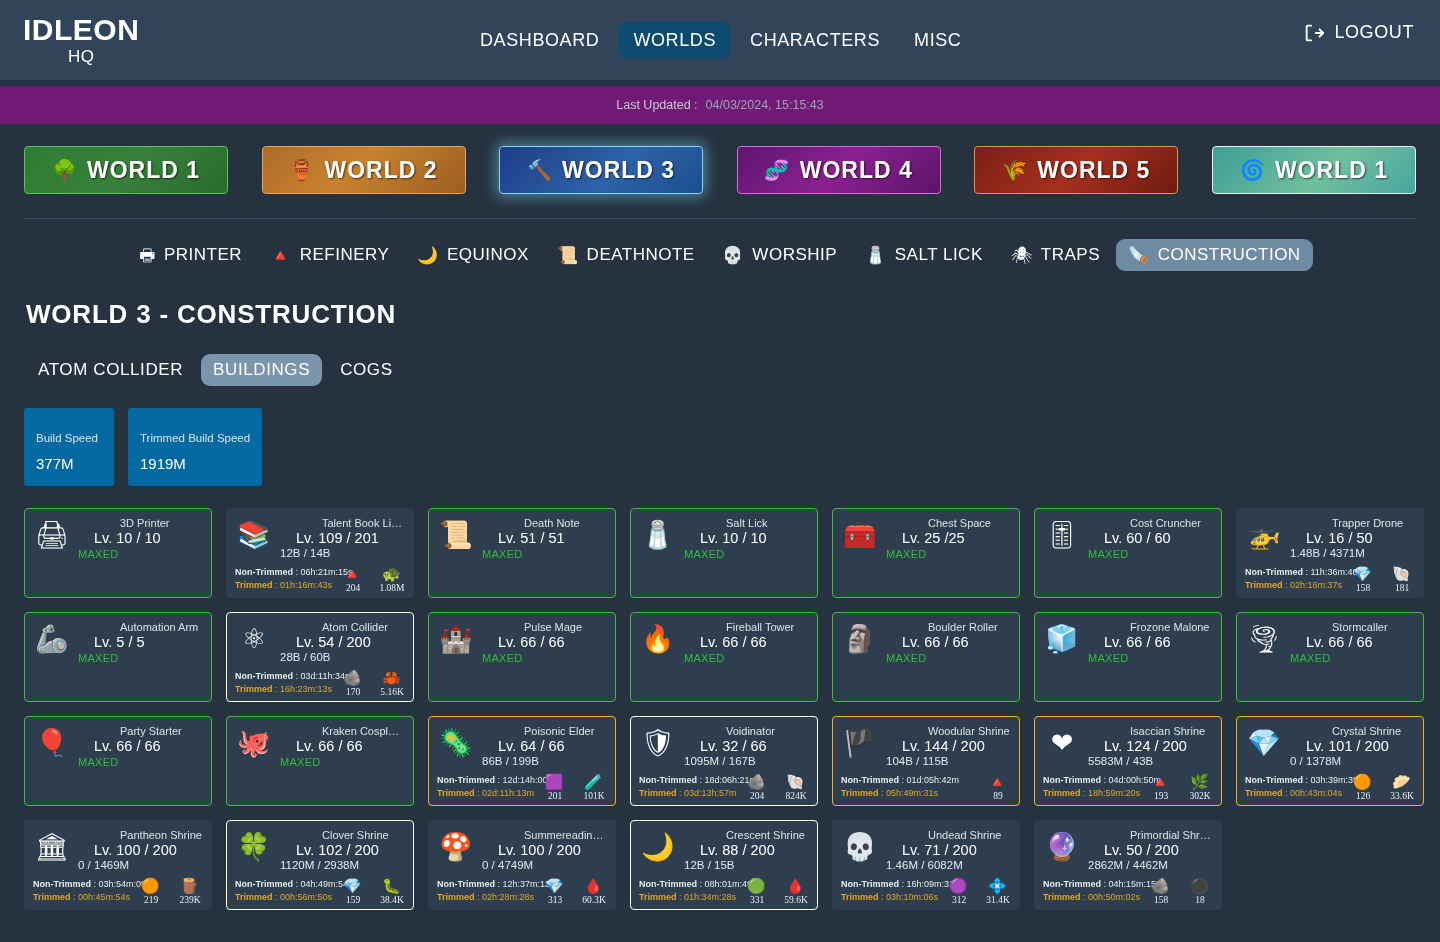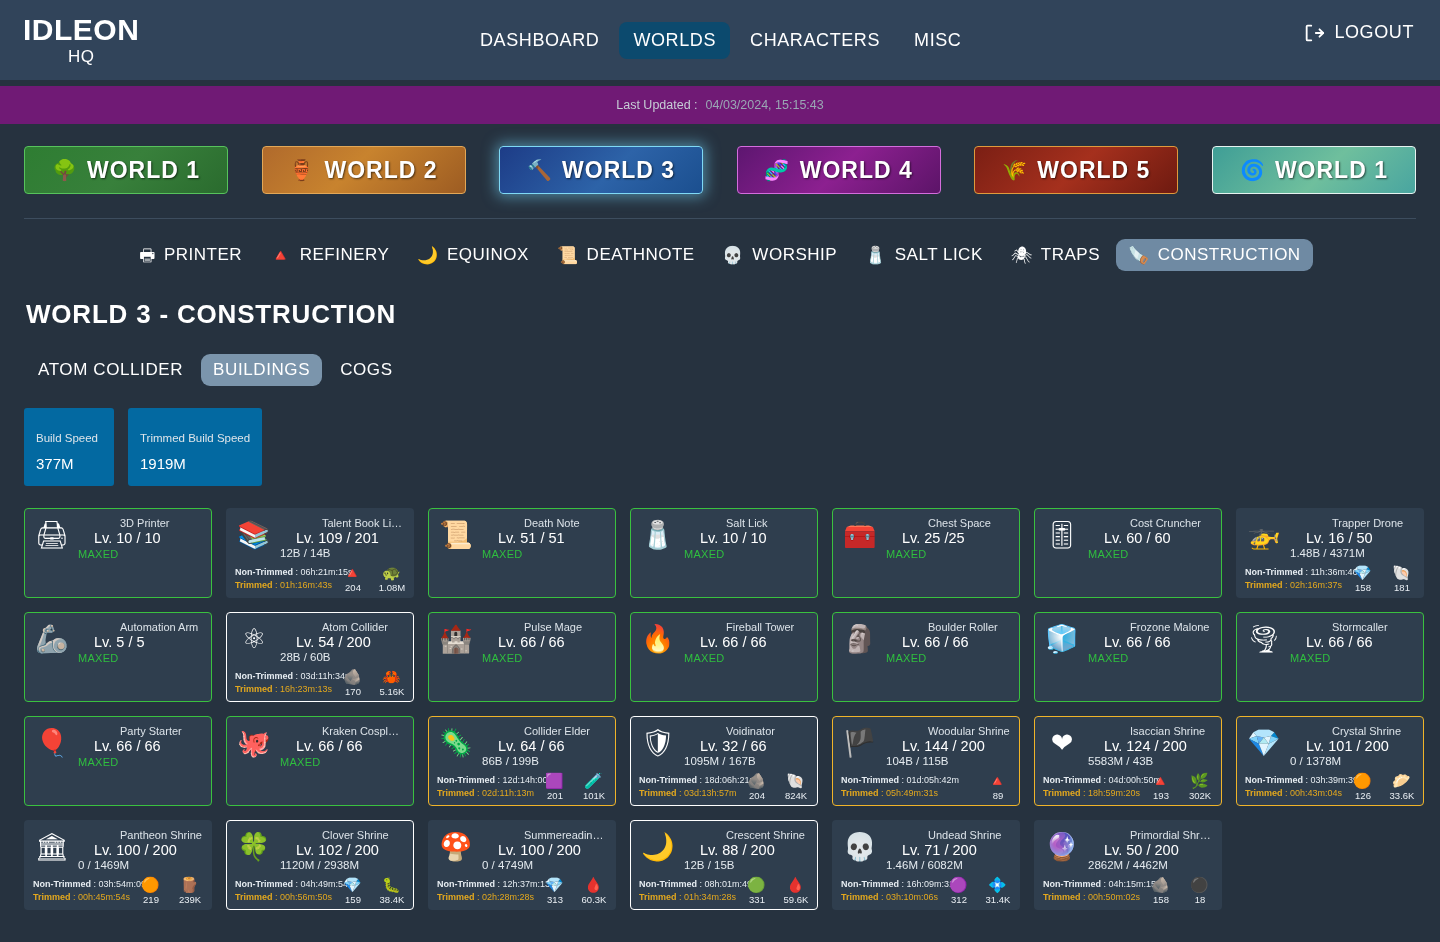--- a/index.html
+++ b/index.html
@@ -142,21 +142,21 @@
   .t-nt b { font-weight: bold; }
   .t-tr { color: #e3a81e; }
   .t-tr b { font-weight: bold; }
 
   .card-costs {
     position: absolute; right: 6px; bottom: 4px;
     display: flex; gap: 9px; align-items: flex-end;
   }
   .cost { text-align: center; width: 30px; }
   .cost-ico { font-size: 15px; line-height: 16px; }
-  .cost-amt { font-size: 9.5px; color: #e9eef3; margin-top: 1px; }
+  .cost-amt { font-size: 9.5px; color: #e9eef3; margin-top: 1px; font-family: Liberation Serif, serif; }
 </style>
 </head>
 <body>
 
 <div class="topbar">
   <div class="brand">
     <div class="brand-main">IDLEON</div>
     <div class="brand-sub">HQ</div>
   </div>
   <nav class="mainnav" id="mainnav">
@@ -492,21 +492,21 @@
         <div class="card-lvl">Lv. 66 / 66</div>
         <div class="card-maxed">MAXED</div>
       </div>
     </div>
 
   </div>
     <div class="card b-orange">
     <div class="card-top">
       <div class="card-icon">🦠</div>
       <div class="card-info">
-        <div class="card-name">Collider Elder</div>
+        <div class="card-name">Poisonic Elder</div>
         <div class="card-lvl">Lv. 64 / 66</div>
         <div class="card-mats">86B / 199B</div>
       </div>
     </div>
     <div class="card-times">
        <div class="t-nt"><b>Non-Trimmed</b> : <span>12d:14h:00m</span></div>
        <div class="t-tr"><b>Trimmed</b> : <span>02d:11h:13m</span></div>
      </div>
     <div class="card-costs">
         <div class="cost">

